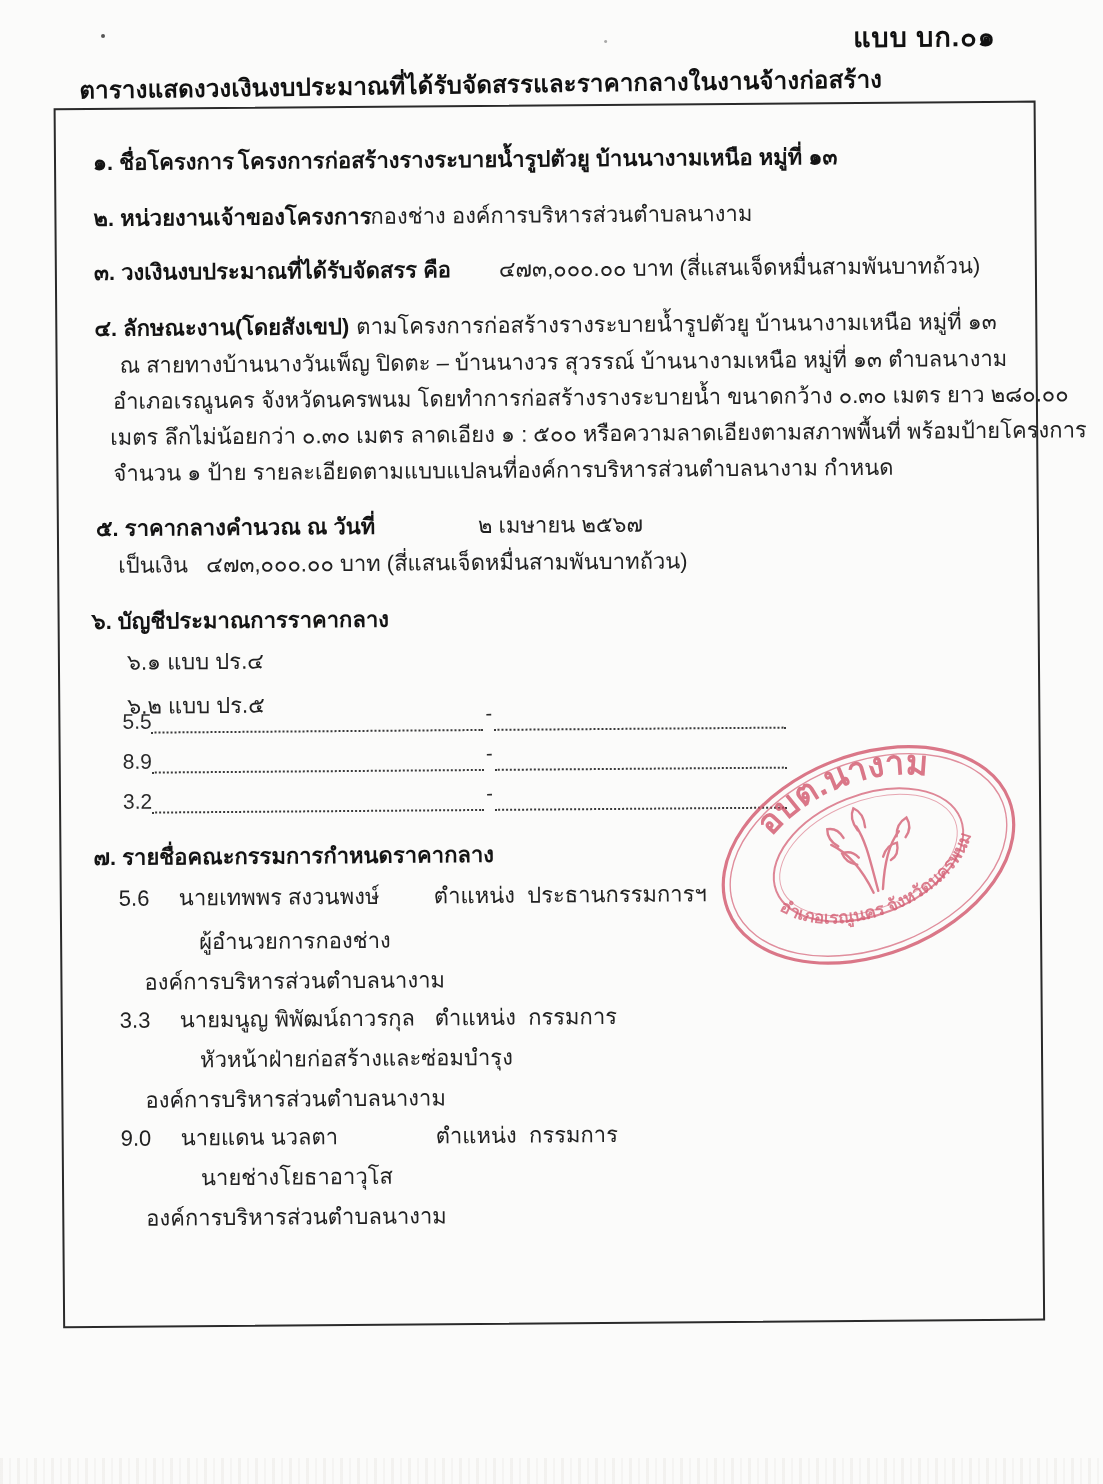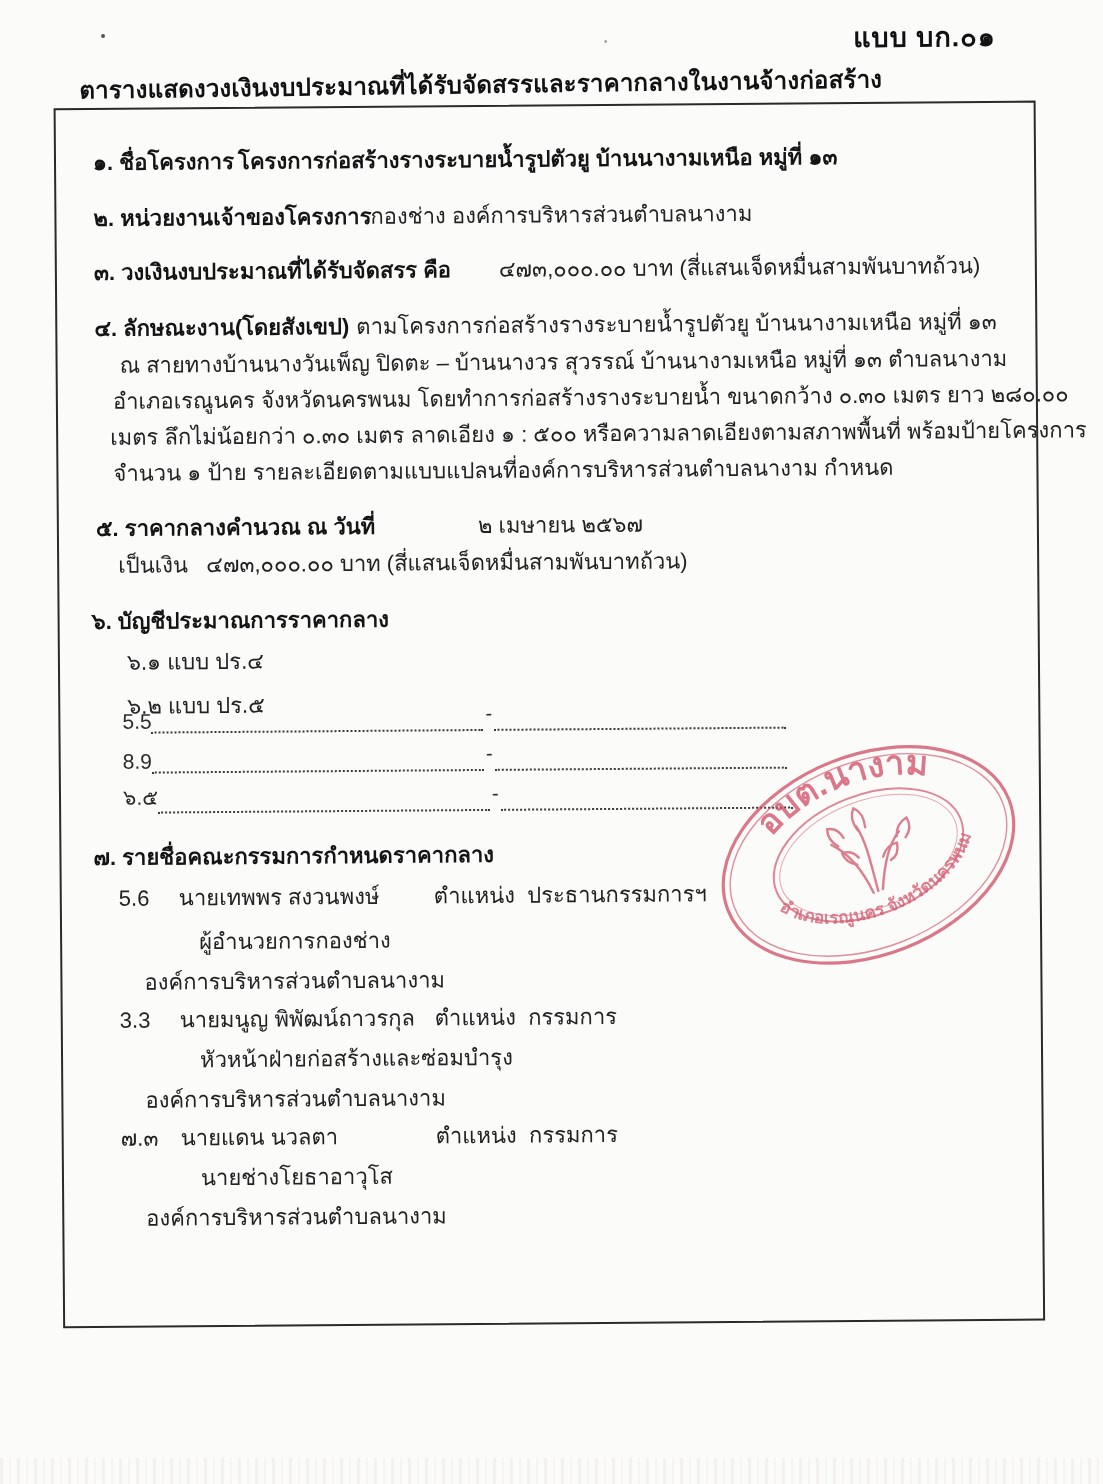--- a/index.html
+++ b/index.html
@@ -103,21 +103,21 @@
         <span class="dash">-</span>
         <span class="dots b"></span>
     </div>
     <div class="blank-line" style="left:62px;top:640px;">
       <span>8.9</span>
         <span class="dots a"></span>
         <span class="dash">-</span>
         <span class="dots b"></span>
     </div>
     <div class="blank-line" style="left:62px;top:680px;">
-      <span>๖.๕</span>
+      <span>3.2</span>
         <span class="dots a"></span>
         <span class="dash">-</span>
         <span class="dots b"></span>
     </div>
 
     <div class="row lbl" style="left:32px;top:733px;">๗. รายชื่อคณะกรรมการกำหนดราคากลาง</div>
 
     <div class="row" style="left:57px;top:774px;width:880px;">
       <span class="val">5.6</span>
       <span class="val abs" style="left:60px;">นายเทพพร  สงวนพงษ์</span>
@@ -132,21 +132,21 @@
       <span class="val">3.3</span>
       <span class="val abs" style="left:60px;">นายมนูญ  พิพัฒน์ถาวรกุล</span>
       <span class="abs" style="left:315px;">
         <span class="val">ตำแหน่ง</span>&nbsp;&nbsp;<span class="val">กรรมการ</span>
       </span>
     </div>
     <div class="row val" style="left:137px;top:936px;">หัวหน้าฝ่ายก่อสร้างและซ่อมบำรุง</div>
     <div class="row val" style="left:82px;top:976px;">องค์การบริหารส่วนตำบลนางาม</div>
 
     <div class="row" style="left:57px;top:1014px;width:880px;">
-      <span class="val">๗.๓</span>
+      <span class="val">9.0</span>
       <span class="val abs" style="left:60px;">นายแดน  นวลตา</span>
       <span class="abs" style="left:315px;">
         <span class="val">ตำแหน่ง</span>&nbsp;&nbsp;<span class="val">กรรมการ</span>
       </span>
     </div>
     <div class="row val" style="left:137px;top:1054px;">นายช่างโยธาอาวุโส</div>
     <div class="row val" style="left:82px;top:1094px;">องค์การบริหารส่วนตำบลนางาม</div>
 
     <svg class="stamp" viewBox="0 0 318 246">
       <g transform="rotate(-21 159 123)" stroke="#cf4a62" fill="none">

